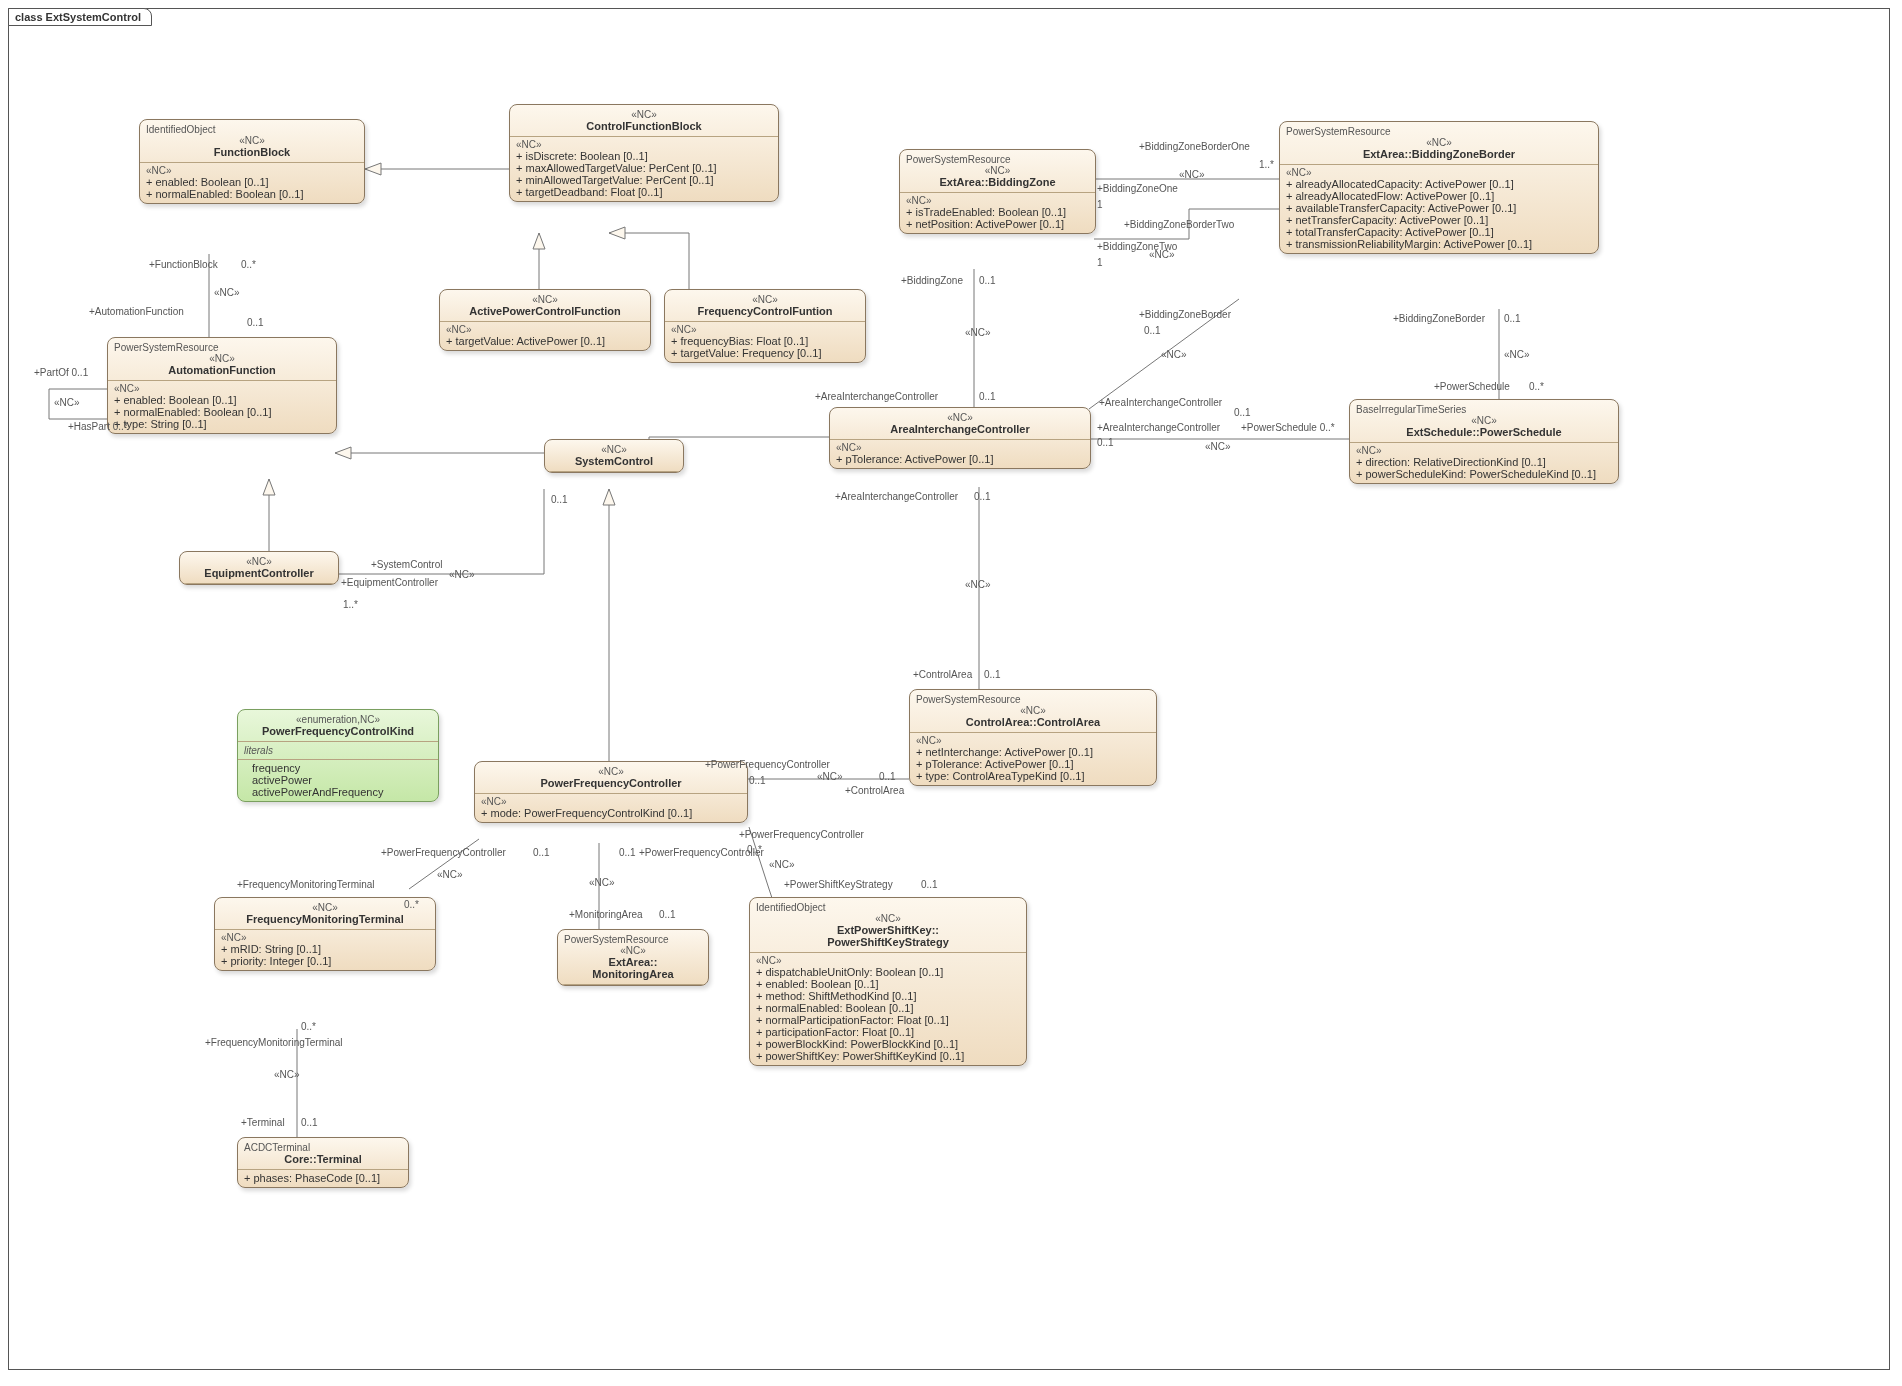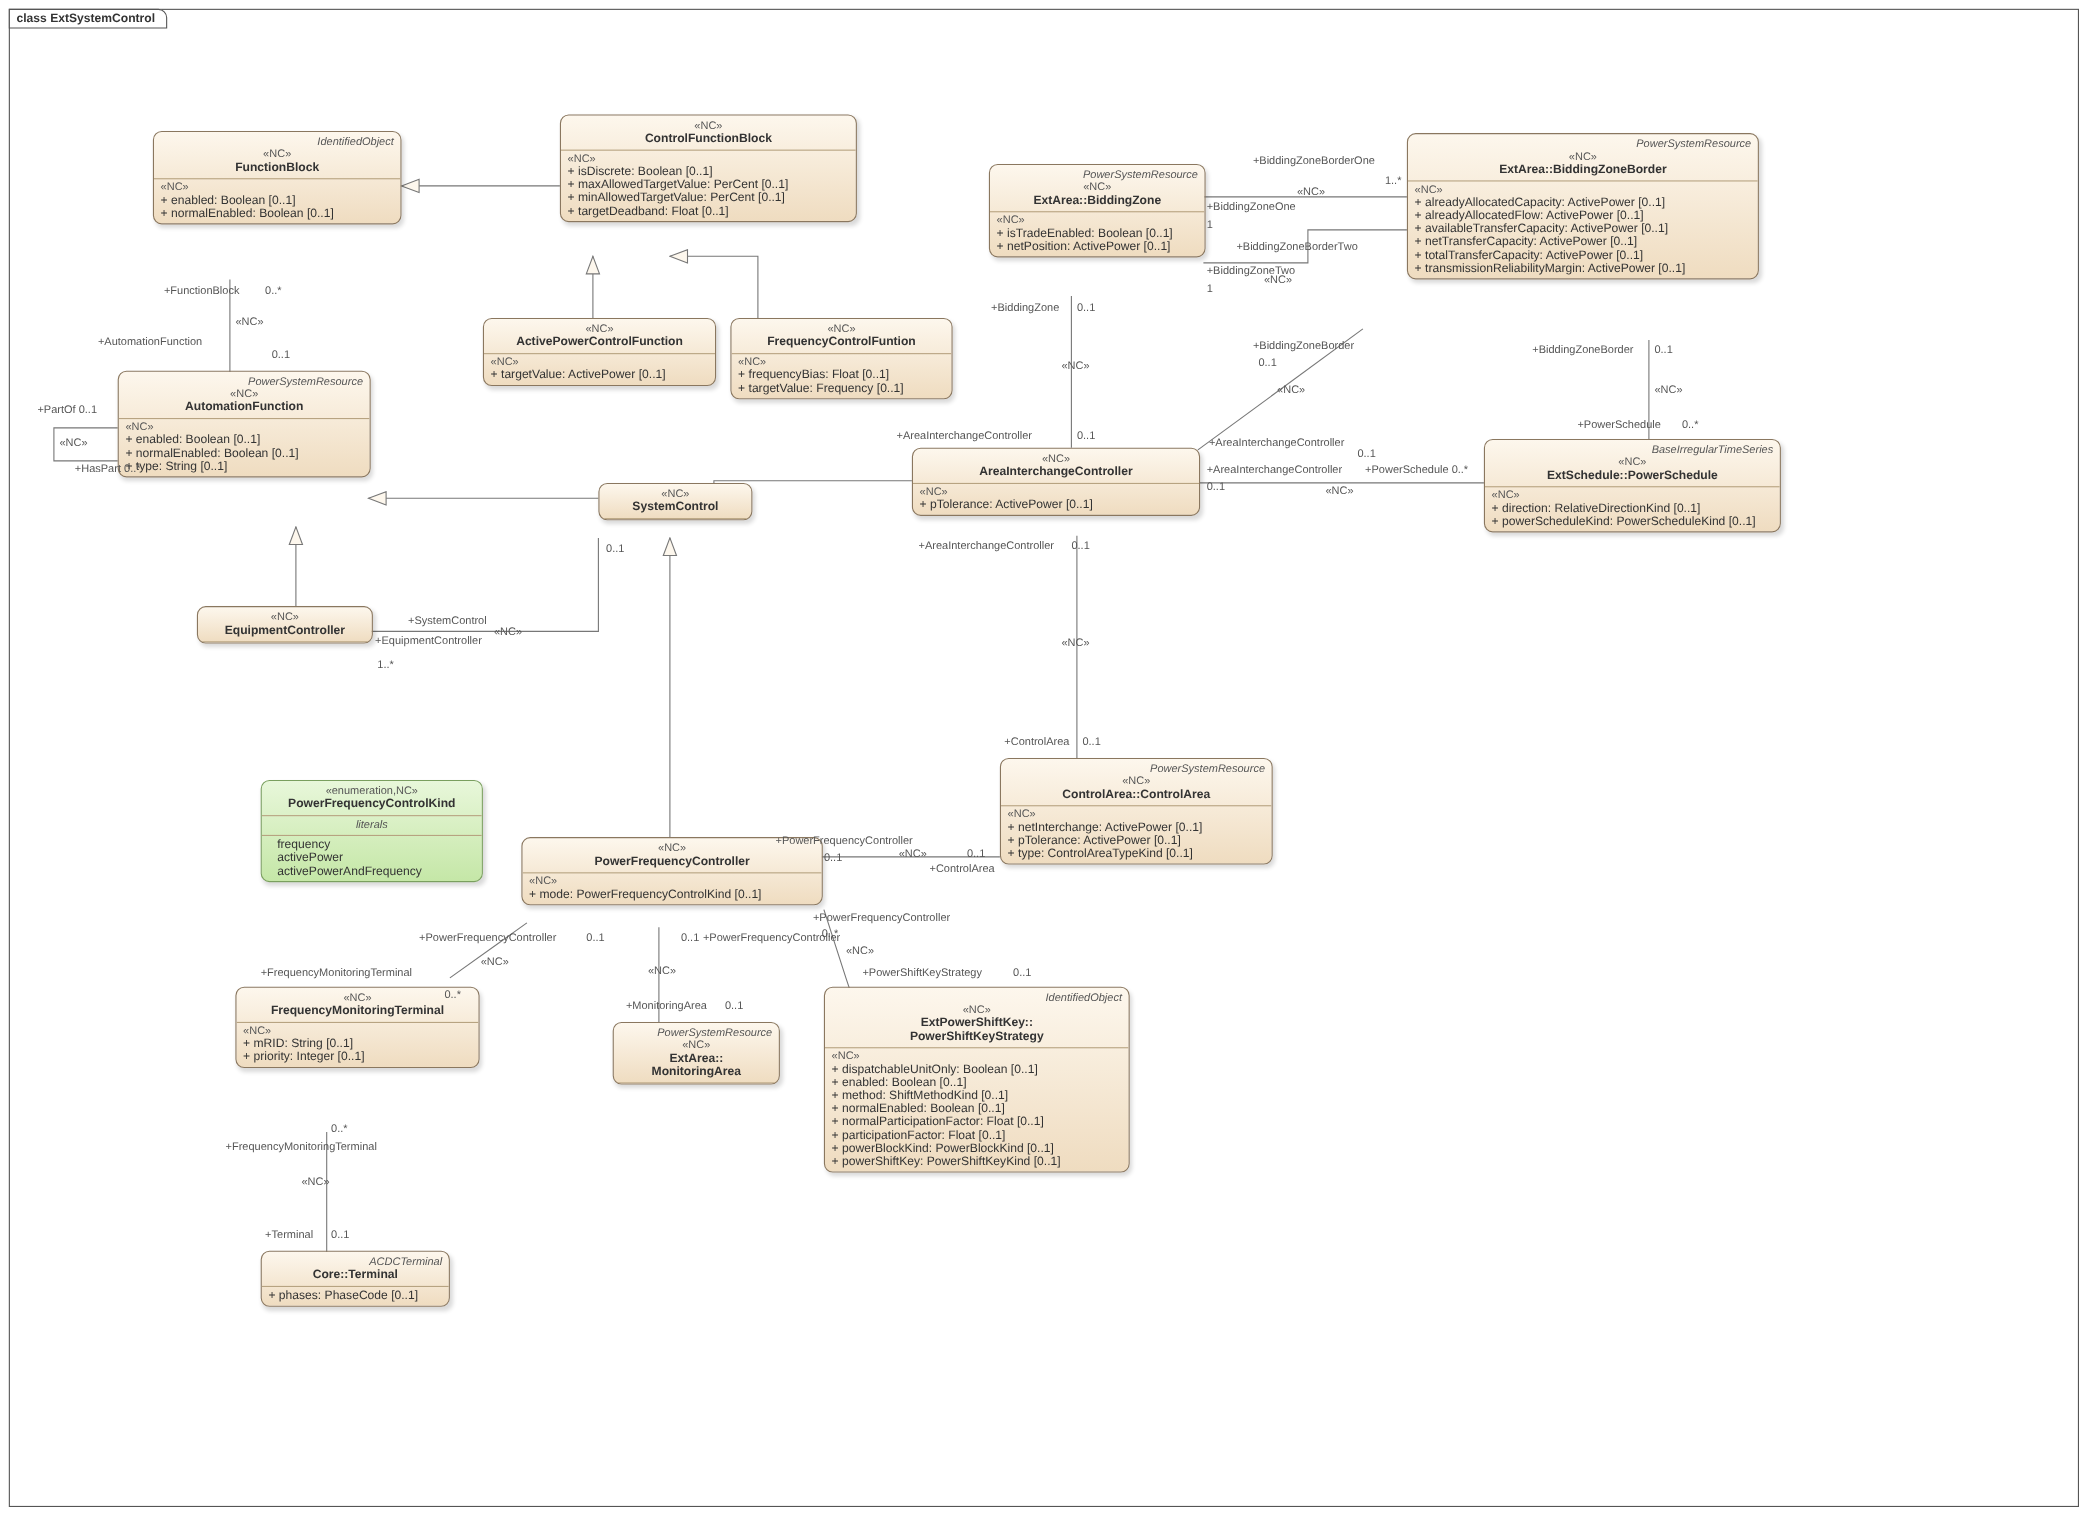--- a/index.html
+++ b/index.html
@@ -2,21 +2,21 @@
 <html><head>
 <meta charset="utf-8">
 <style>
   html,body{margin:0;padding:0;font-family:Verdana,Geneva,sans-serif;font-size:11px;background:#fff;color:#333}
   .frame{position:relative;border:1px solid #555;margin:8px;width:1880px;height:1360px}
   .tab{position:absolute;top:-1px;left:-1px;border:1px solid #555;padding:2px 10px 2px 6px;background:#fff;font-weight:bold;border-radius:0 8px 0 0}
   svg{position:absolute;top:0;left:0}
   .cls{position:absolute;border:1px solid #8a775f;border-radius:8px;background:linear-gradient(180deg,#fdf7ed 0%,#efdcc0 100%);box-shadow:2px 3px 4px rgba(0,0,0,.15);overflow:hidden}
   .enum{background:linear-gradient(180deg,#e8f7da 0%,#c5e7a7 100%);border-color:#7a9f5f}
   .hdr{padding:4px 6px 4px 6px;border-bottom:1px solid #b7a381;text-align:center}
-  .hdr .parent{font-style:italic;font-size:10px;text-align:right;color:#555}
+  .hdr .parent{font-size:10px;text-align:left;color:#555}
   .hdr .st{font-size:10px;color:#555}
   .hdr .nm{font-weight:bold}
   .sec{border-bottom:1px solid #b7a381;padding:2px 6px 3px 6px}
   .sec:last-child{border-bottom:none}
   .sec .shdr{font-size:10px;color:#555}
   .attr{font-size:11px;white-space:nowrap}
   .lit{font-size:11px;padding-left:8px}
   .lbl{position:absolute;font-size:10px;color:#555;white-space:nowrap;pointer-events:none}
   .conn{stroke:#777;stroke-width:1;fill:none}
   .hollow{stroke:#777;fill:#fdf7ed;stroke-width:1}
@@ -151,21 +151,21 @@
         <div class="st">«NC»</div>
         <div class="nm">SystemControl</div>
       </div>
   </div>
 
   <div class="cls enum" style="left:228px;top:700px;width:200px">
     <div class="hdr">
         <div class="st">«enumeration,NC»</div>
         <div class="nm">PowerFrequencyControlKind</div>
       </div>
-    <div class="sec" style="text-align:center"><span class="shdr" style="font-style:italic">literals</span></div>
+    <div class="sec" style=""><span class="shdr" style="font-style:italic">literals</span></div>
     <div class="sec">
       <div class="lit">frequency</div>
       <div class="lit">activePower</div>
       <div class="lit">activePowerAndFrequency</div>
     </div>
   </div>
 
   <div class="cls" style="left:465px;top:752px;width:272px">
     <div class="hdr">
         <div class="st">«NC»</div>

